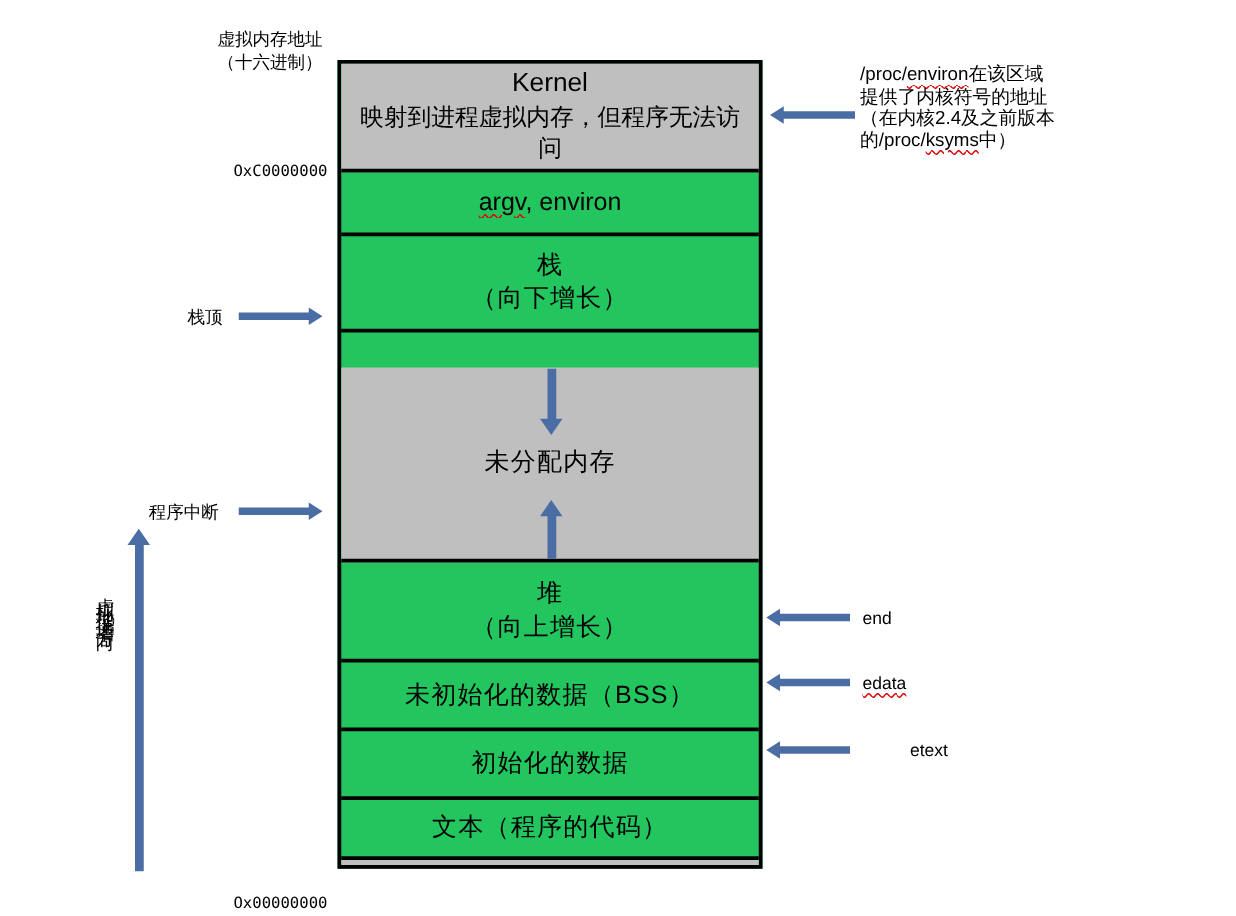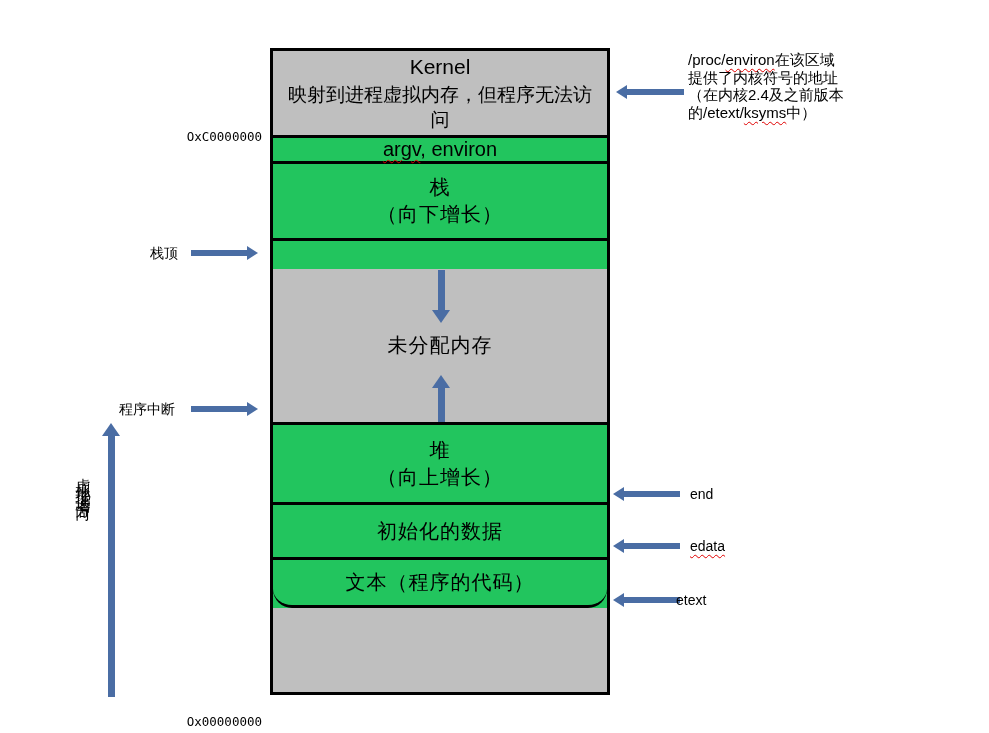--- a/index.html
+++ b/index.html
@@ -18,45 +18,45 @@
     font-size:14px;line-height:1.32;}
   
   .memcol{position:absolute;left:270px;top:48px;width:340px;height:647px;
     box-sizing:border-box;border:3px solid var(--ink);display:flex;flex-direction:column;background:#22c55e;}
   .seg{box-sizing:border-box;border-bottom:3px solid var(--ink);
     display:flex;flex-direction:column;align-items:center;justify-content:center;
     font-size:20px;letter-spacing:1px;text-align:center;position:relative;}
   .seg:last-child{border-bottom:none;}
   .seg.gray{background:var(--gray);}
   .seg-kernel{height:87px;}
-  .seg-argv{height:26px;letter-spacing:0;align-items:center;}
+  .seg-argv{height:51px;letter-spacing:0;align-items:center;}
   .seg-stack{height:77px;}
   .seg-unalloc{height:156px;margin-top:28px;}
   .seg-heap{height:80px;}
   .seg-bss{height:55px;}
   .seg-data{height:55px;}
-  .seg-text{height:48px;border-radius:19px;}
+  .seg-text{height:48px;}
   .seg-free{flex:1;}
   .seg .ln{display:block;line-height:1.35;}
   .kernel-title{font-size:21px;letter-spacing:0;line-height:1.25;}
   .kernel-desc{font-size:19px;line-height:1.35;letter-spacing:0;}
   
   .sq{text-decoration-line:underline;text-decoration-style:wavy;
     text-decoration-color:var(--sqred);text-decoration-thickness:1px;text-underline-offset:3px;}
   
   .lbl{position:absolute;font-size:14px;white-space:nowrap;}
   .addr{position:absolute;font-family:"DejaVu Sans Mono",monospace;font-size:12.5px;
     width:96px;text-align:right;white-space:nowrap;}
   .addr-top{left:166px;top:129px;}
   .addr-bottom{left:166px;top:686px;margin-top:28px;}
   .stack-top-lbl{left:150px;top:245px;}
   .pb-lbl{left:119px;top:401px;}
   .end-lbl{left:690px;top:486px;}
   .edata-lbl{left:690px;top:538px;}
-  .etext-lbl{left:676px;top:592px;}
+  .etext-lbl{left:728px;top:592px;}
   
   .kernel-note{position:absolute;left:688px;top:51px;font-size:15px;line-height:17.5px;white-space:nowrap;}
   
   .v-axis-lbl{position:absolute;left:73px;top:466px;writing-mode:vertical-rl;
     text-orientation:upright;font-size:15px;letter-spacing:4px;}
   
   .arrow-r,.arrow-l{position:absolute;height:14px;}
   .arrow-r .shaft{position:absolute;left:0;right:10px;top:4px;height:6px;background:var(--blue);}
   .arrow-r .head{position:absolute;right:0;top:0;width:0;height:0;
     border-left:11px solid var(--blue);border-top:7px solid transparent;border-bottom:7px solid transparent;}
@@ -71,20 +71,24 @@
     border-top:13px solid var(--blue);border-left:9px solid transparent;border-right:9px solid transparent;}
   .v-arrow.up .shaft{top:12px;bottom:0;}
   .v-arrow.up .head{position:absolute;top:0;left:0;width:0;height:0;
     border-bottom:13px solid var(--blue);border-left:9px solid transparent;border-right:9px solid transparent;}
 </style>
 </head>
 <body>
 
 <div id="canvas">
 
+  <div class="vm-title">
+    <span class="ln">虚拟内存地址</span>
+    <span class="ln">（十六进制）</span>
+  </div>
 
   <div class="memcol">
 
     <div class="seg seg-kernel gray">
       <span class="ln kernel-title">Kernel</span>
       <span class="ln kernel-desc">映射到进程虚拟内存，但程序无法访</span>
       <span class="ln kernel-desc">问</span>
     </div>
 
     <div class="seg seg-argv">
@@ -106,20 +110,23 @@
         <div class="shaft"></div>
         <div class="head"></div>
       </div>
     </div>
 
     <div class="seg seg-heap">
       <span class="ln">堆</span>
       <span class="ln">（向上增长）</span>
     </div>
 
+    <div class="seg seg-bss">
+      <span class="ln">未初始化的数据（BSS）</span>
+    </div>
 
     <div class="seg seg-data">
       <span class="ln">初始化的数据</span>
     </div>
 
     <div class="seg seg-text">
       <span class="ln">文本（程序的代码）</span>
     </div>
 
     <div class="seg seg-free gray"></div>
@@ -147,21 +154,21 @@
   </div>
 
   <div class="arrow-l" style="left:616px;top:85px;width:68px;">
     <div class="shaft"></div>
     <div class="head"></div>
   </div>
   <div class="kernel-note">
     <div><span>/proc/</span><span class="sq">environ</span><span>在该区域</span></div>
     <div>提供了内核符号的地址</div>
     <div>（在内核2.4及之前版本</div>
-    <div><span>的/etext/</span><span class="sq">ksyms</span><span>中）</span></div>
+    <div><span>的/proc/</span><span class="sq">ksyms</span><span>中）</span></div>
   </div>
 
   <div class="arrow-l" style="left:613px;top:487px;width:67px;">
     <div class="shaft"></div>
     <div class="head"></div>
   </div>
   <div class="lbl end-lbl">end</div>
 
   <div class="arrow-l" style="left:613px;top:539px;width:67px;">
     <div class="shaft"></div>

